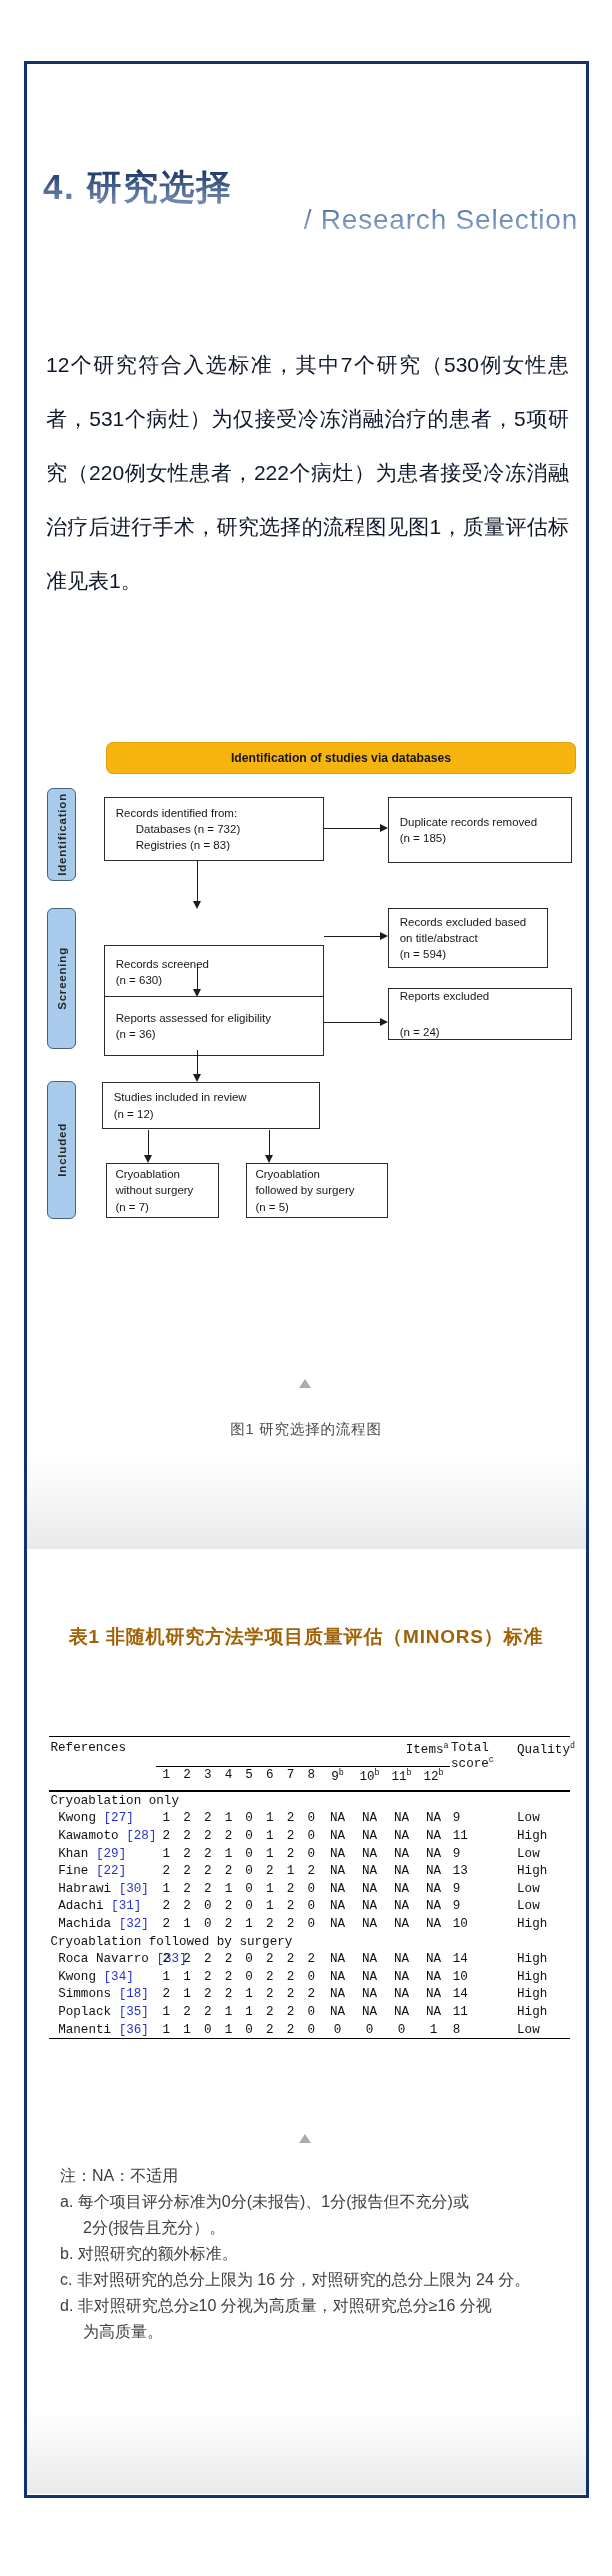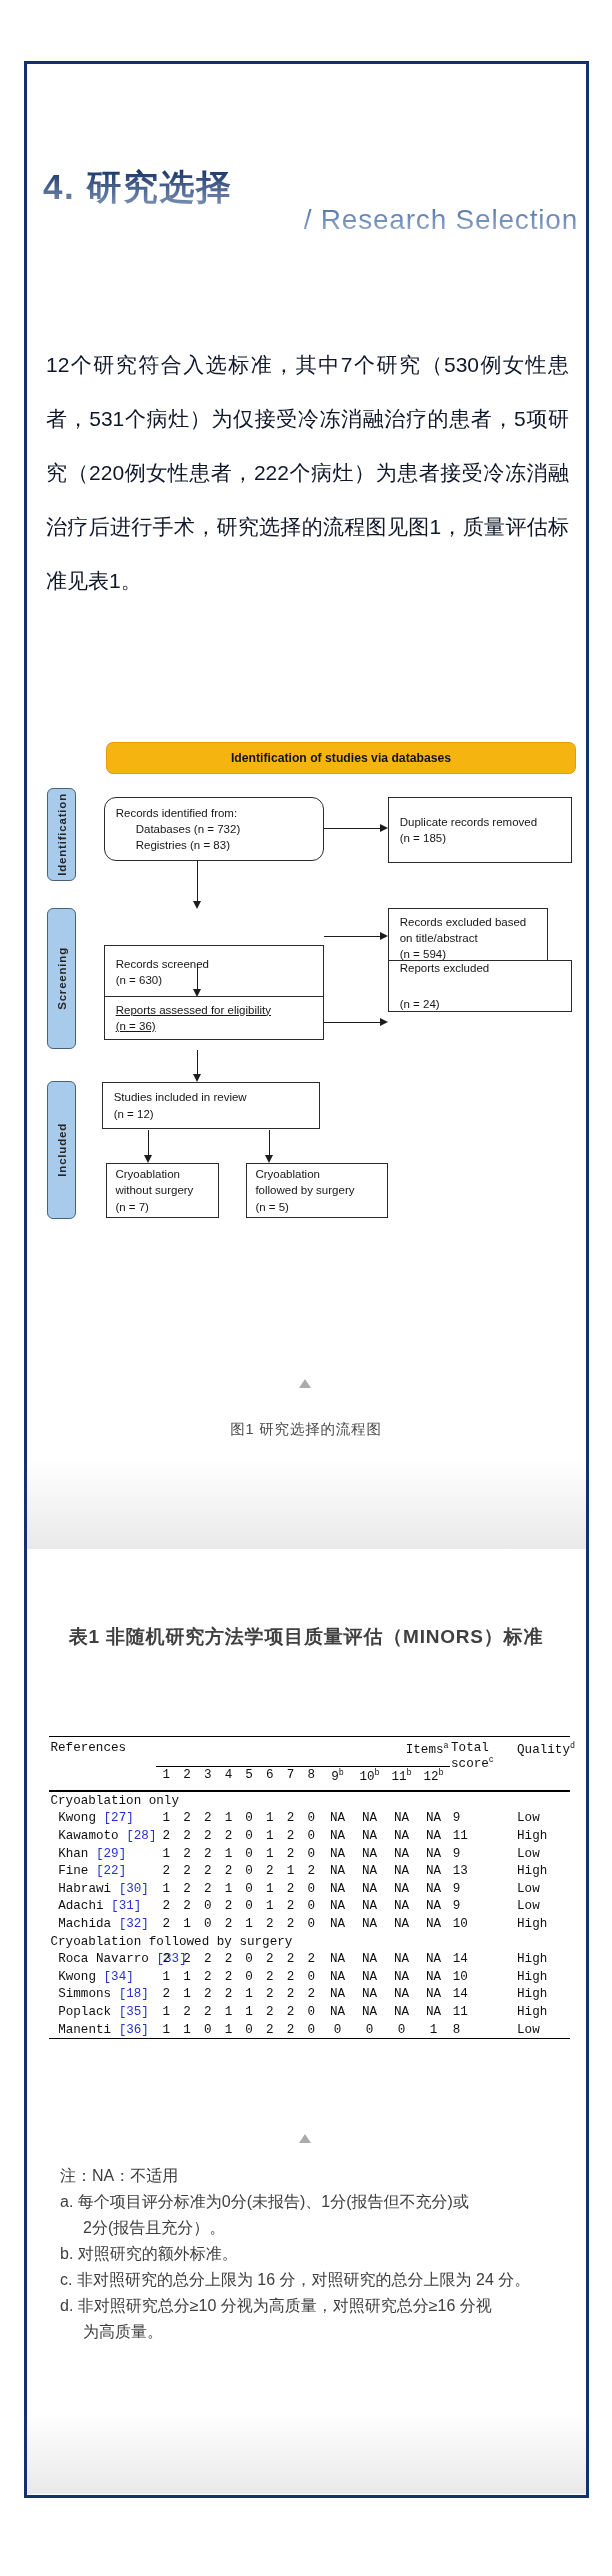--- a/index.html
+++ b/index.html
@@ -57,26 +57,26 @@
   .st-identification{top:788px;height:93px;}
   .st-screening{top:908px;height:141px;}
   .st-included{top:1081px;height:138px;}
   .fbox{
     position:absolute;background:#fff;border:1.5px solid #2b2b2b;box-sizing:border-box;
     font-size:11.5px;line-height:1.42;color:#161616;
     display:flex;flex-direction:column;justify-content:center;
     padding-left:10.7px;padding-right:4.6px;
   }
   .fbox .ind{padding-left:20px;}
-  .b-identified{left:104px;top:797px;width:220px;height:64px;border-radius:12px;}
+  .b-identified{left:104px;top:797px;width:220px;height:64px;}
   .b-duplicates{left:388px;top:797px;width:184px;height:66px;}
   .b-screened{left:104px;top:909px;width:220px;height:54px;margin-top:36px;}
   .b-excl1{left:388px;top:908px;width:160px;height:60px;}
-  .b-eligibility{left:104px;top:996px;width:220px;height:44px;text-decoration:underline;}
-  .b-excl2{left:388px;top:960px;width:184px;height:52px;gap:19px;}
+  .b-eligibility{left:104px;top:996px;width:220px;height:60px;}
+  .b-excl2{left:388px;top:988px;width:184px;height:52px;gap:19px;}
   .b-included{left:102px;top:1082px;width:218px;height:47px;}
   .b-cryo1{left:106px;top:1163px;width:113px;height:55px;padding-left:8.4px;}
   .b-cryo2{left:246px;top:1163px;width:142px;height:55px;padding-left:8.4px;}
 
   .harrow{position:absolute;height:0;border-top:1.5px solid #1c1c1c;}
   .harrow::after{
     content:'';position:absolute;left:100%;top:-5.4px;
     border-top:4.6px solid transparent;border-bottom:4.6px solid transparent;
     border-left:8.4px solid #1c1c1c;
   }
@@ -101,21 +101,21 @@
     border-bottom:9.2px solid #ababab;
   }
   .tri1{top:1379px;}
   .tri2{top:2134px;}
   .fig-caption{
     position:absolute;left:0;top:1420px;width:612px;text-align:center;
     font-size:14.5px;color:#4a4a4a;letter-spacing:0.8px;
   }
   .tbl-title{
     position:absolute;left:0;top:1624px;width:612px;text-align:center;
-    font-size:19px;font-weight:bold;color:#404040;letter-spacing:0.8px;
+    font-size:19px;font-weight:bold;color:#a16207;letter-spacing:0.8px;
   }
 
   
   table.minors{
     position:absolute;left:49px;top:1736px;width:520px;
     border-collapse:collapse;table-layout:fixed;
     font-family:Liberation Mono, monospace;
     font-size:12.6px;color:#101010;
     border-top:1.5px solid #000;border-bottom:1.9px solid #000;
   }

